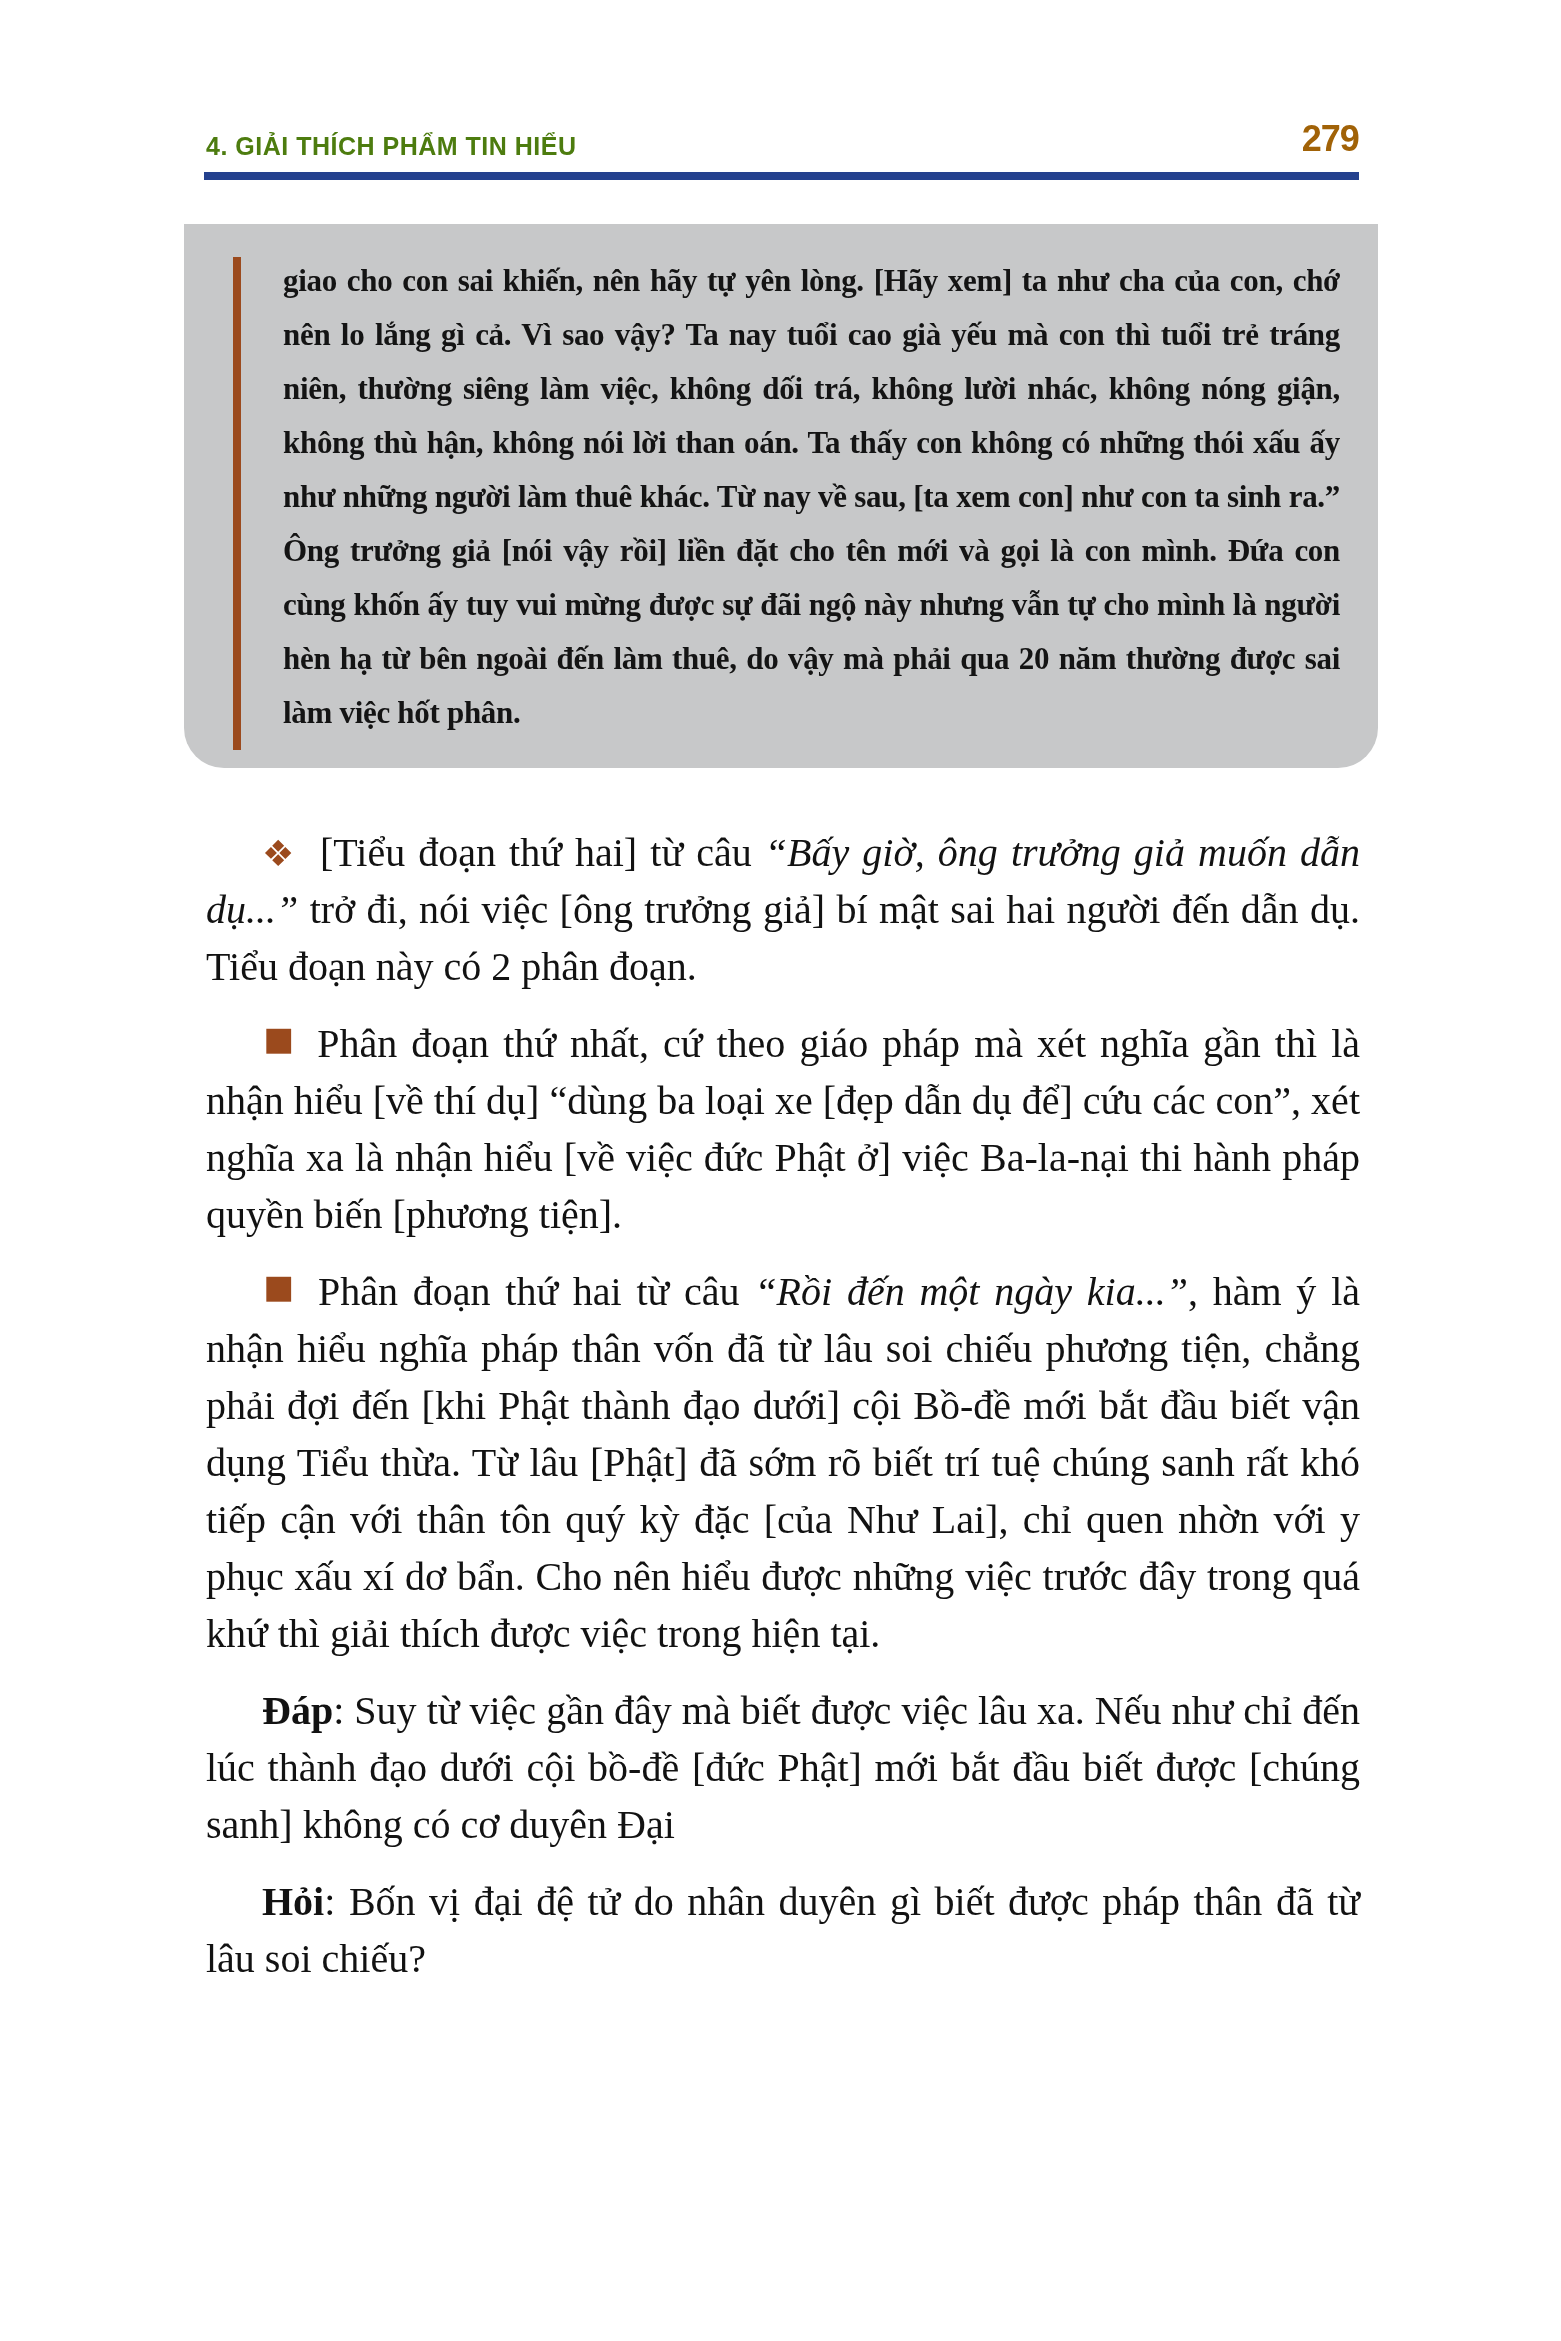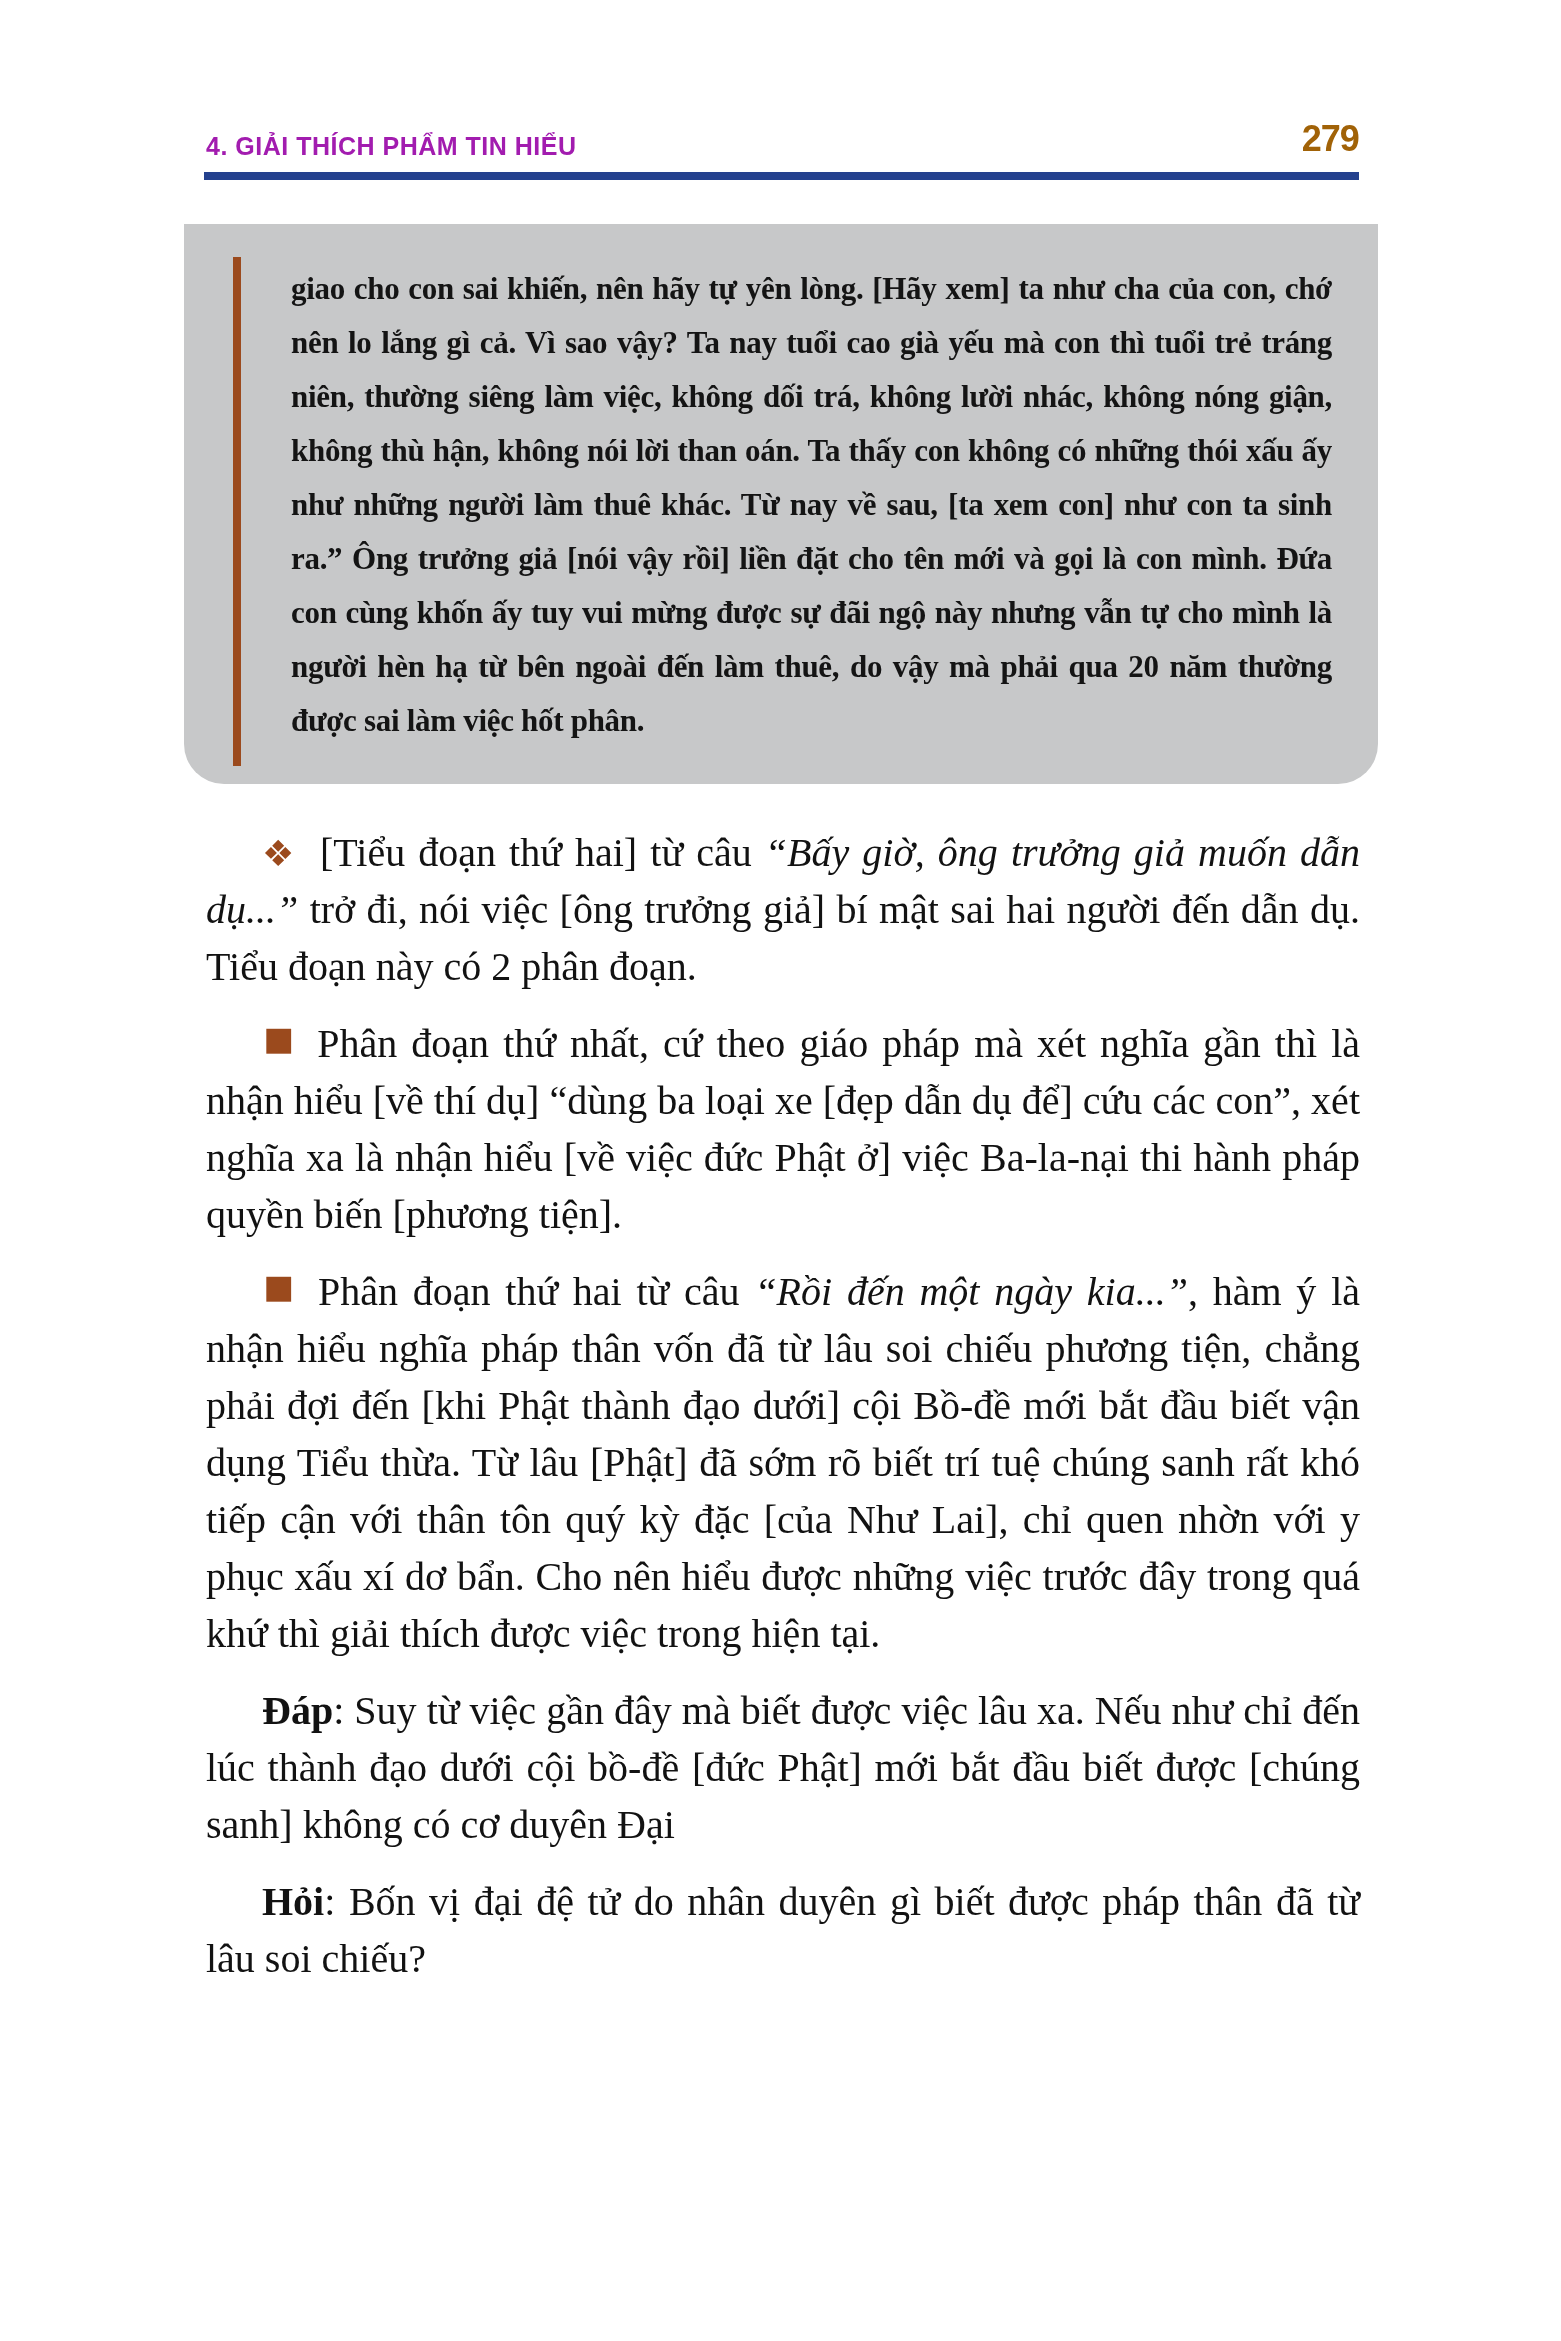--- a/index.html
+++ b/index.html
@@ -9,21 +9,21 @@
     background:#ffffff;
     font-family:"Liberation Serif","DejaVu Serif",serif;
     color:#121212;
     overflow:hidden;
   }
   
   .header-title{
     position:absolute;left:206px;top:132px;
     font-family:"Liberation Sans","DejaVu Sans",sans-serif;
     font-weight:bold;font-size:25px;letter-spacing:0.5px;
-    color:#a21caf;white-space:nowrap;
+    color:#4d7c0f;white-space:nowrap;
   }
   .page-number{
     position:absolute;right:202px;top:118px;
     font-family:"Liberation Sans","DejaVu Sans",sans-serif;
     font-weight:bold;font-size:36px;letter-spacing:-0.9px;
     color:#a16207;
   }
   .header-rule{
     position:absolute;left:204px;top:172px;
     width:1155px;height:7.8px;background:#24418E;
@@ -39,21 +39,21 @@
   .quote-bar{
     position:absolute;left:49px;top:33px;bottom:17.3px;
     width:7.8px;background:#9B4A1D;
   }
   .quote-text{
     font-weight:bold;
     font-size:31px;line-height:54px;
     letter-spacing:-0.3px;
     text-align:justify;
     color:#141414;
-    margin:8px;
+    margin:0;
   }
   
   .body-text{
     position:absolute;left:206px;top:824px;width:1154px;
   }
   .para{
     margin:0 0 20px 0;
     font-size:40px;line-height:57px;
     text-align:justify;
     text-indent:56px;

